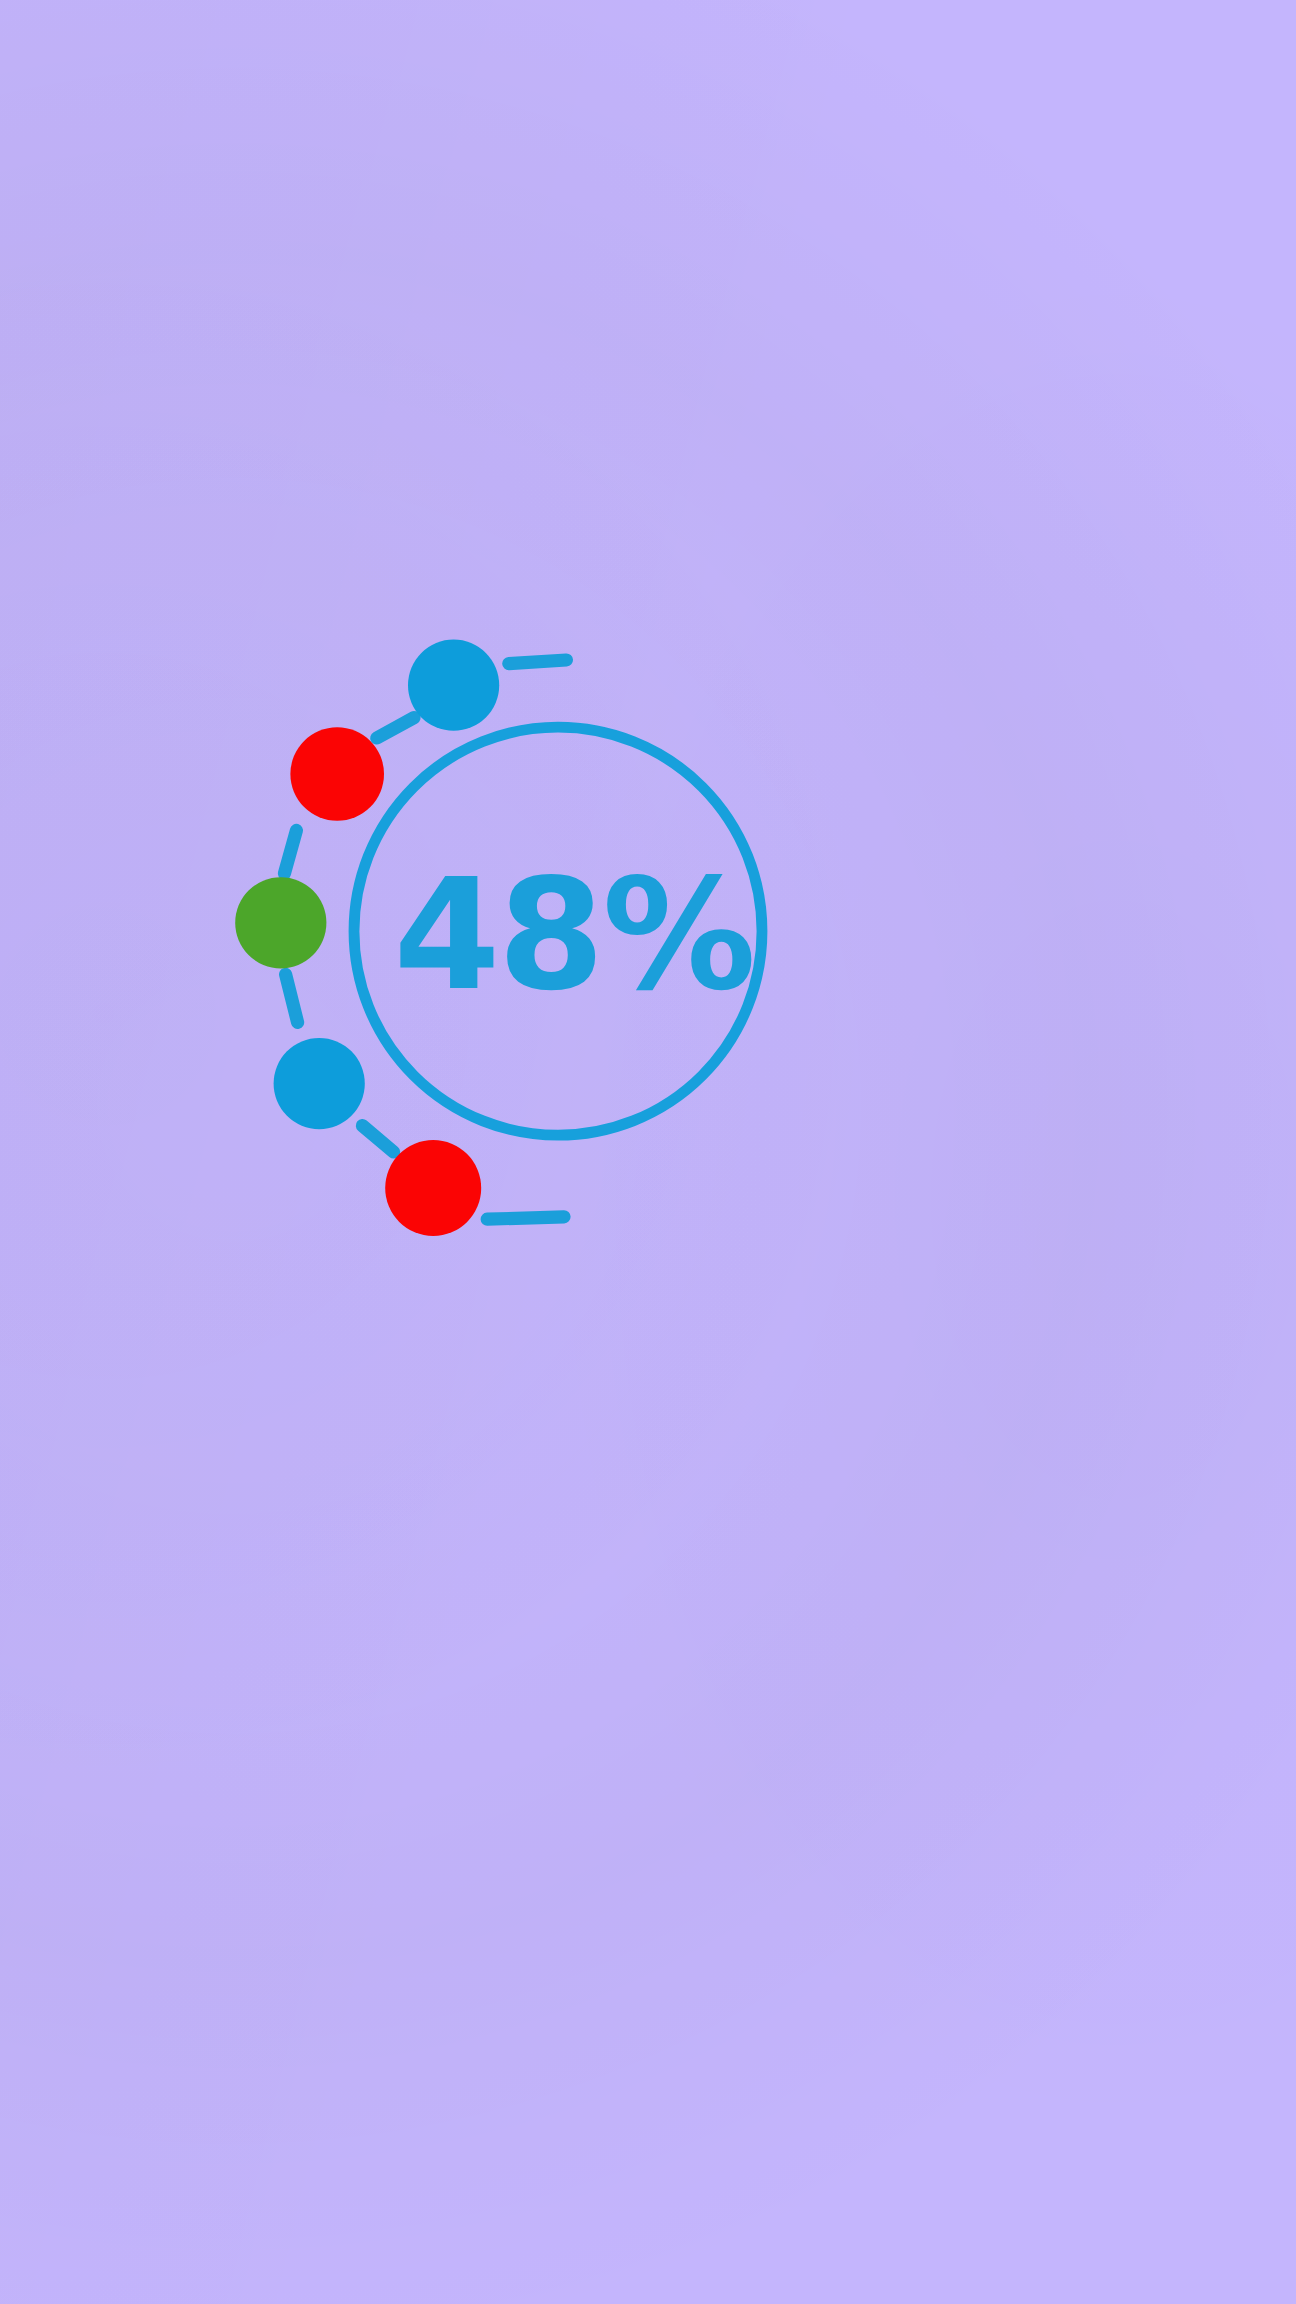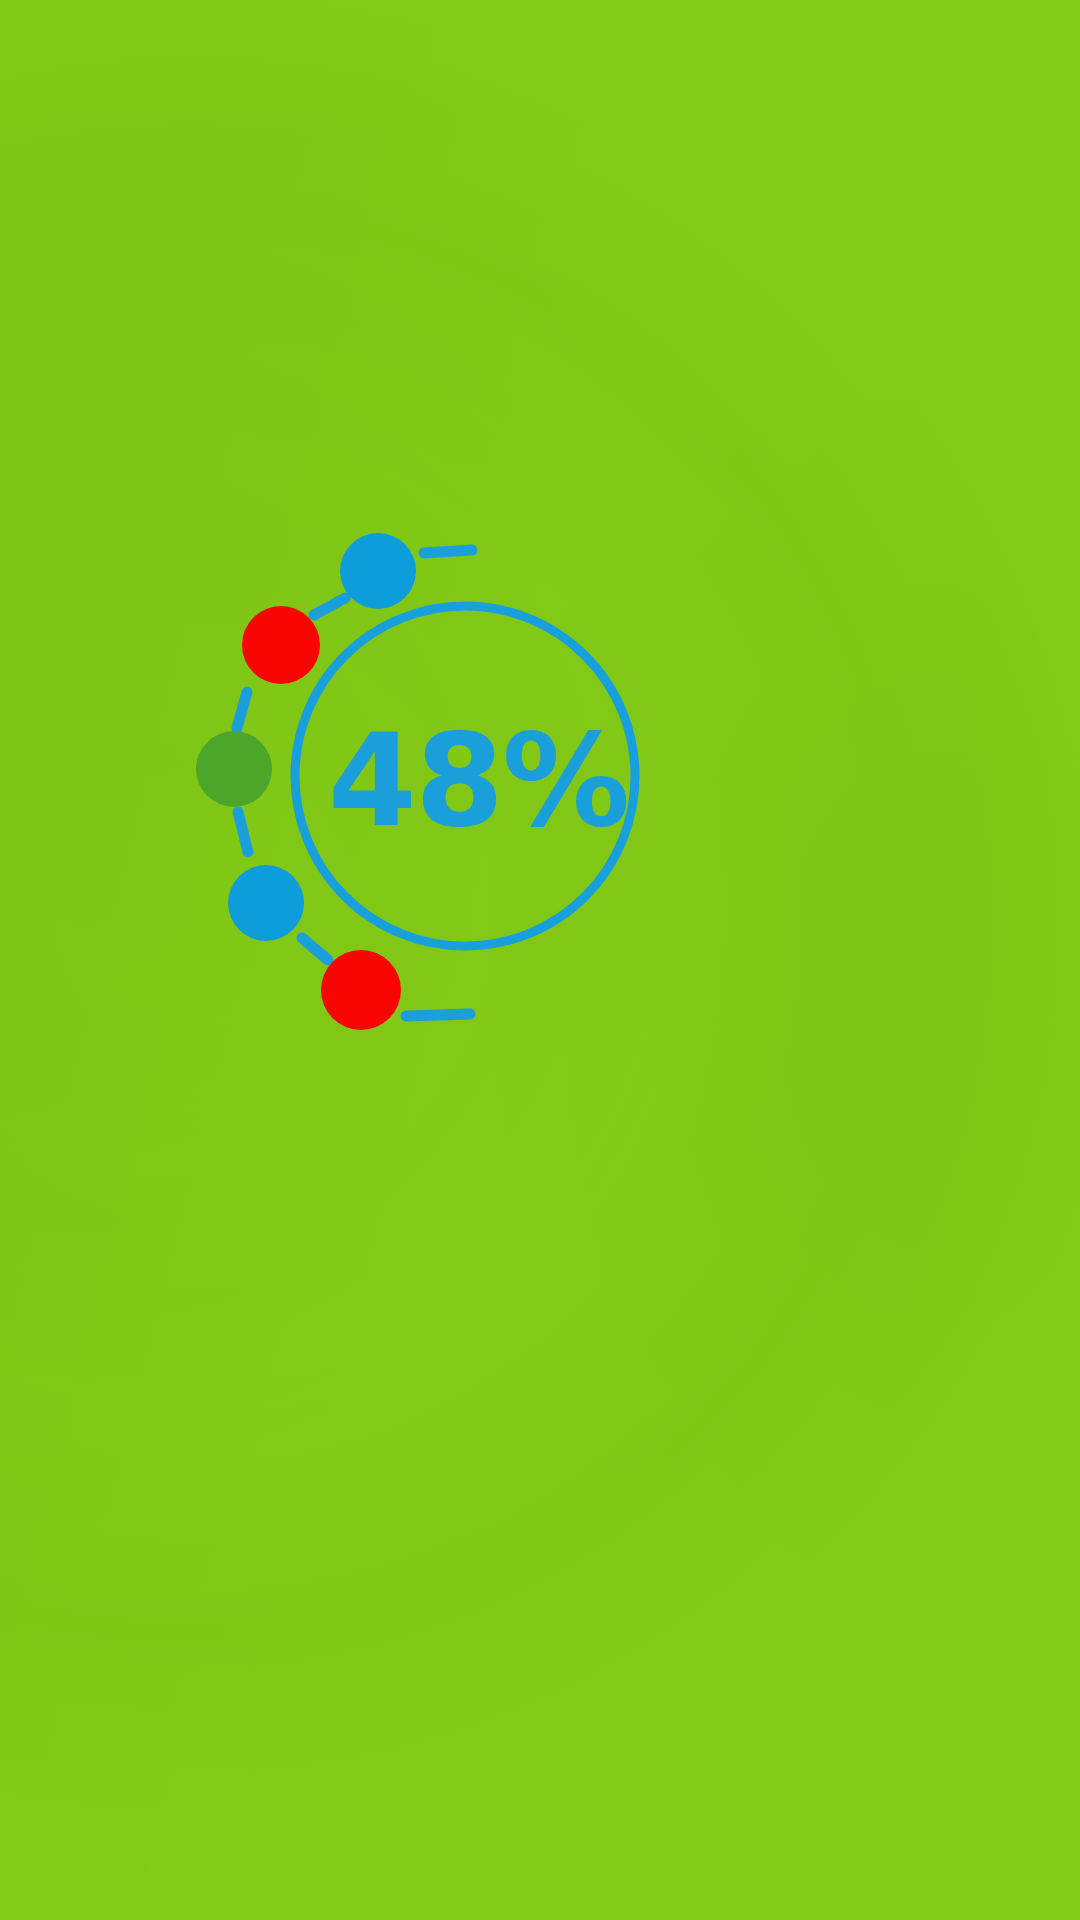--- a/index.html
+++ b/index.html
@@ -12,21 +12,21 @@
   }
   body {
     font-family: "Liberation Sans", sans-serif;
     background: #ffffff;
   }
 
   #stage {
     position: relative;
     width: 1080px;
     height: 1920px;
-    background: #84cc16;
+    background: #c4b5fd;
     overflow: hidden;
   }
 
   
   .bg-wash {
     position: absolute;
     inset: 0;
     pointer-events: none;
   }
   .bg-wash-a {

